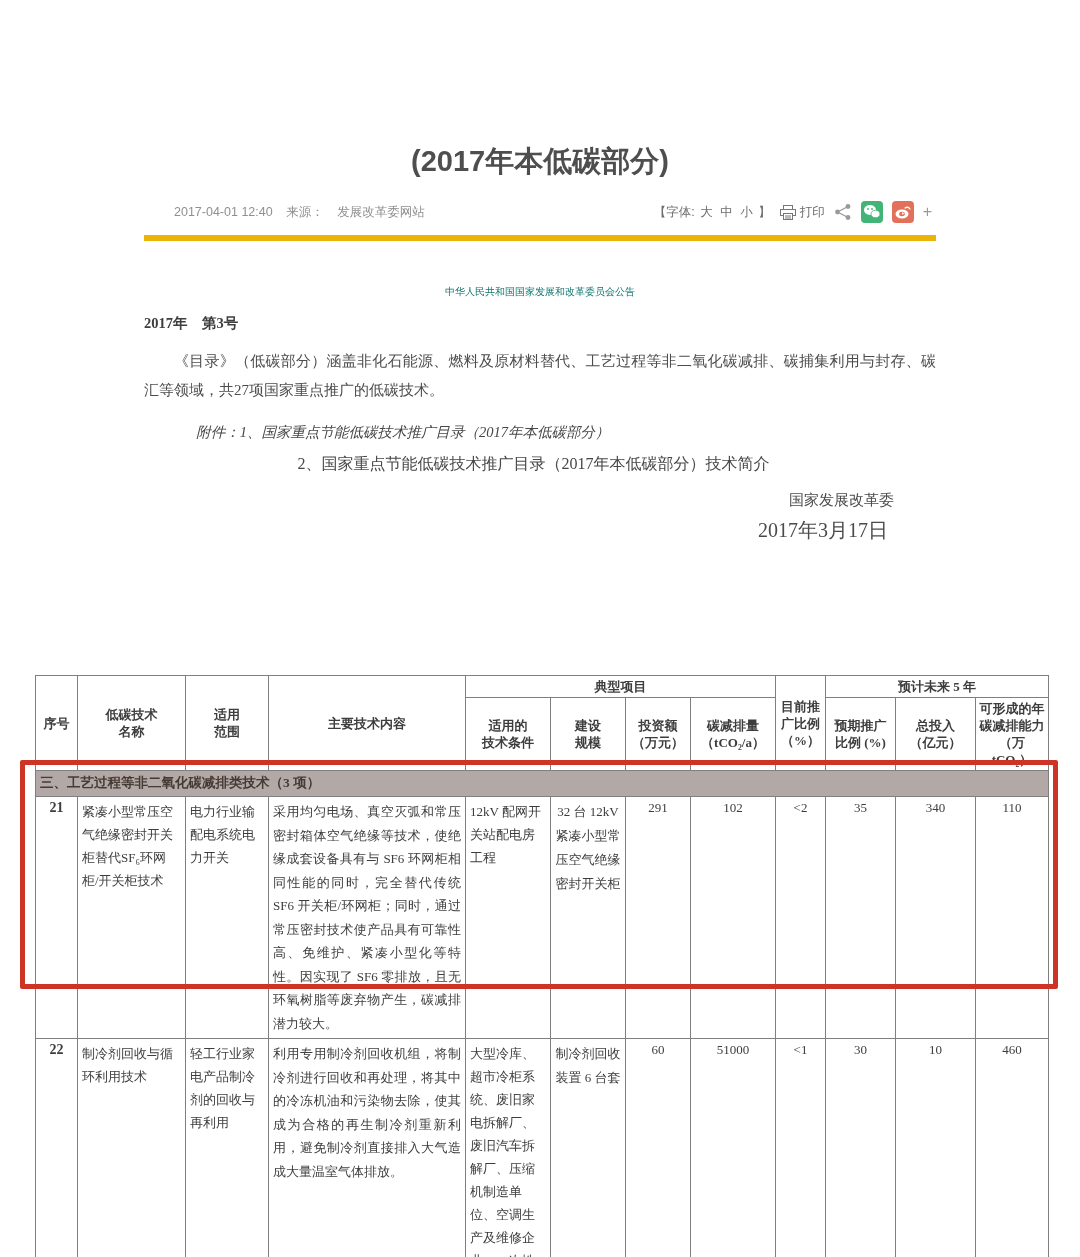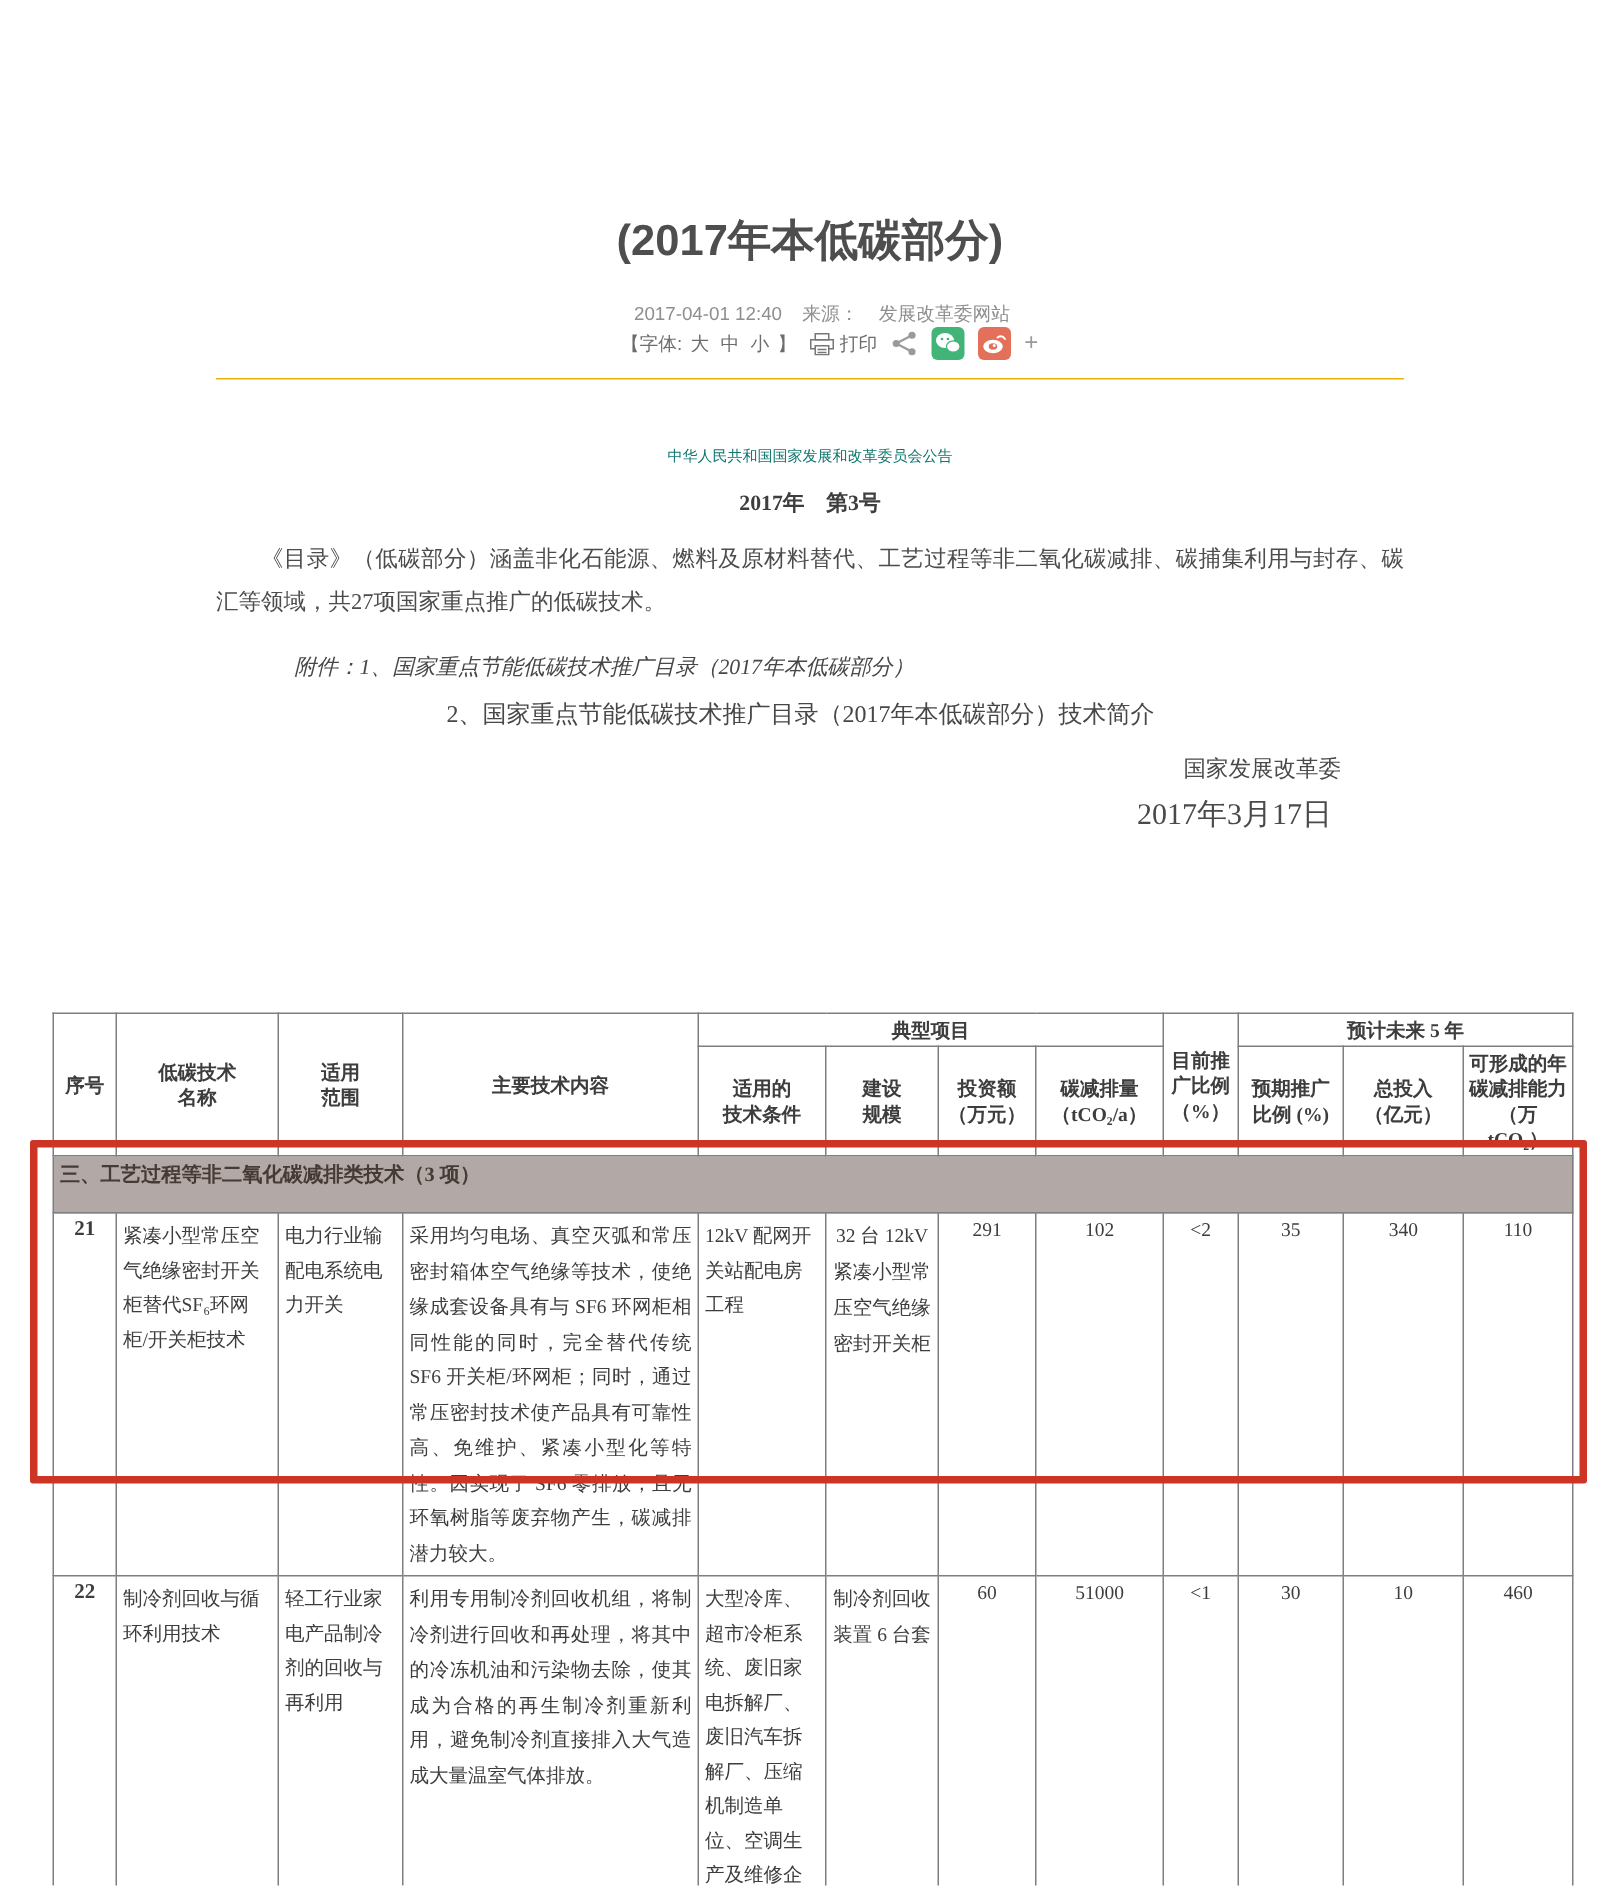--- a/index.html
+++ b/index.html
@@ -17,41 +17,41 @@
   .title {
     font-family: "Liberation Sans", sans-serif;
     font-weight: 700; font-size: 29px; line-height: 47px;
     text-align: center; color: #4e4e4e;
     margin: 138px 0 0 0;
   }
 
   .meta-row {
     display: flex; justify-content: space-between; align-items: center;
     margin-top: 16px; padding: 0 4px 12px 30px;
-    border-bottom: 1px solid #eab308;
+    border-bottom: 6px solid #eab308;
     font-family: "Liberation Sans", sans-serif;
-    font-size: 12.5px; color: #8f8f8f; flex-direction: column;
+    font-size: 12.5px; color: #8f8f8f;
   }
   .meta-left span { margin-right: 10px; }
   .meta-right { display: flex; align-items: center; gap: 9px; }
   .font-ctl { color: #6d6d6d; }
   .font-size-btn { cursor: pointer; margin: 0 2px; }
   .print-btn { display: inline-flex; align-items: center; gap: 4px; color: #6d6d6d; cursor: pointer; }
   .icon-badge {
     width: 22px; height: 22px; border-radius: 4px;
     display: inline-flex; align-items: center; justify-content: center;
     cursor: pointer;
   }
   .wechat { background: #43b478; }
   .weibo  { background: #e2705a; }
   .share-svg, .print-svg { display: block; }
   .plus-btn { font-size: 16px; color: #9a9a9a; cursor: pointer; font-family: "Liberation Sans", sans-serif; }
 
   .announce-title { text-align: center; font-weight: 400; font-size: 10px; color: #0f766e; margin-top: 44px; }
-  .announce-no    { text-align: center; font-weight: 700; font-size: 14.5px; color: #3e3e3e; margin-top: 15px; }
+  .announce-no    { font-weight: 700; font-size: 14.5px; color: #3e3e3e; margin-top: 15px; }
 
   .para { font-size: 15px; line-height: 29px; text-align: justify; text-indent: 2em; color: #4c4c4c; margin: 0; }
   .para-1 { margin-top: 24px; }
   .para-2 { margin-top: 14px; }
 
   .attach-1 { margin-top: 18px; margin-left: 3.6em; font-size: 14.5px; color: #474747; font-style: italic; }
   .attach-2 { margin-top: 12px; margin-left: 9.6em; font-size: 16px; color: #474747; }
 
   .sig-org  { text-align: right; padding-right: 42px; margin-top: 16px; font-size: 15px; }
   .sig-date { text-align: right; padding-right: 48px; margin-top: 7px;  font-size: 20px; }
@@ -65,21 +65,21 @@
     border: 1px solid #7f7f7f;
     padding: 3px 4px;
     vertical-align: top;
   }
   .catalog-table th {
     font-weight: 700; text-align: center; vertical-align: middle;
     white-space: pre-line; line-height: 17px; padding: 2px;
   }
   tr.hdr-group { height: 22px; }
   tr.hdr-cols  { height: 58px; }
-  tr.section-row { height: 38px; }
+  tr.section-row { height: 26px; }
   tr.tech-row-21 { height: 204px; }
   tr.tech-row-22 { height: 248px; }
 
   .section-cell {
     background: #b2a8a5; color: #463a35; font-weight: 700;
     text-align: left; padding: 4px 8px 4px 16px; font-size: 13.5px;
     vertical-align: middle;
   }
   .seq-cell { text-align: center; vertical-align: middle; font-weight: 700; font-size: 14px; }
   .name-cell, .scope-cell, .cond-cell { line-height: 23px; padding: 6px 6px; }

